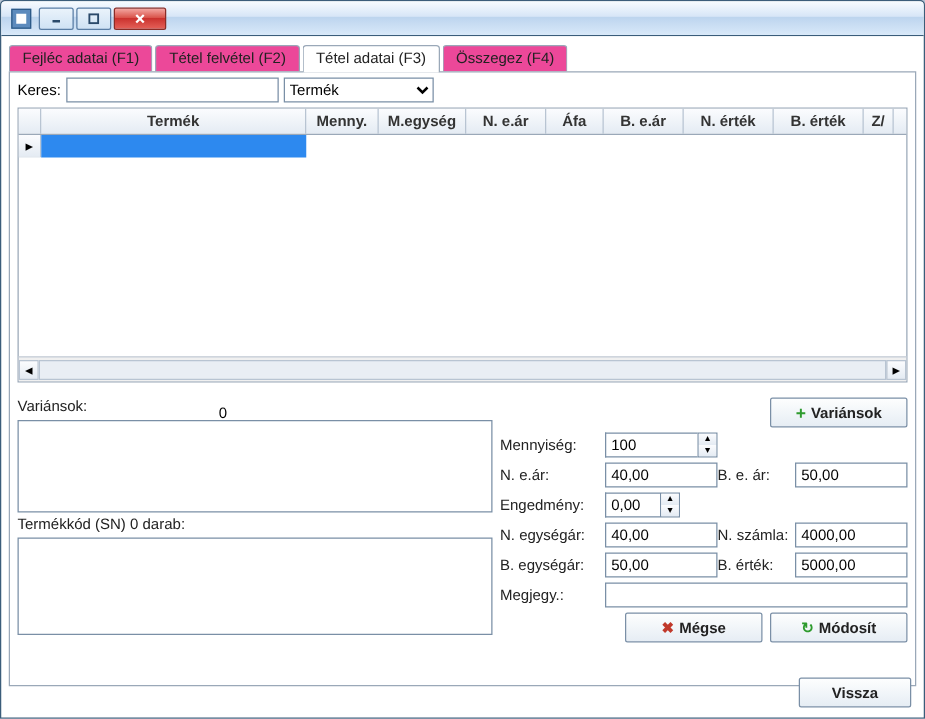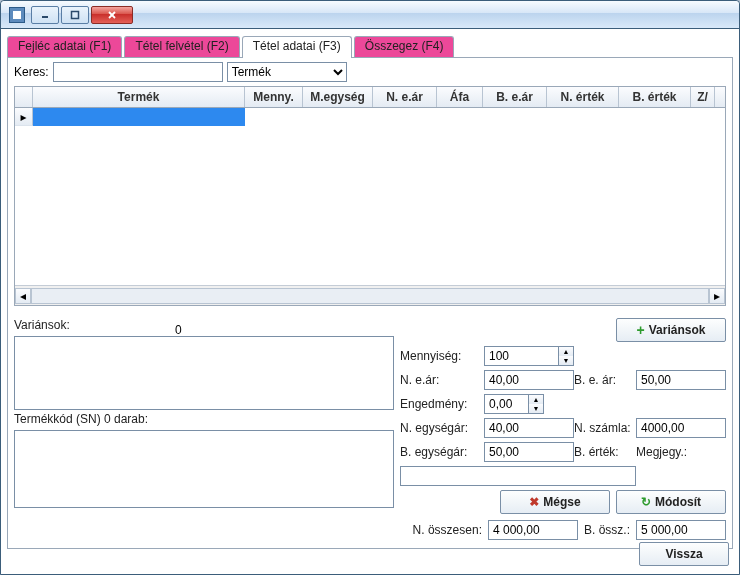--- a/index.html
+++ b/index.html
@@ -189,44 +189,39 @@
               <span></span>
 
             <label>N. egységár:</label>
             <input value="40,00" style="">
             <label>N. számla:</label>
             <input value="4000,00" style="">
 
             <label>B. egységár:</label>
             <input value="50,00" style="">
             <label>B. érték:</label>
+            <input value="5000,00" style="">
 
             <label>Megjegy.:</label>
             <input style="grid-column: span 3;" value="">
           </div>
 
           <div class="btnrow">
             <div class="btn wide">
               <span class="red-x">✖</span>
               <span>Mégse</span>
             </div>
             <div class="btn wide">
               <span class="refresh-icon">↻</span>
               <span>Módosít</span>
             </div>
           </div>
         </div>
       </div>
 
-      <div class="totals">
-        <label>N. összesen:</label>
-        <input readonly="" value="4 000,00" style="">
-        <label>B. össz.:</label>
-        <input readonly="" value="5 000,00" style="">
-      </div>
 
     </div>
 
     <div class="footer">
       <div class="btn">
           <span>Vissza</span>
         </div>
     </div>
   </div>
 </div>

